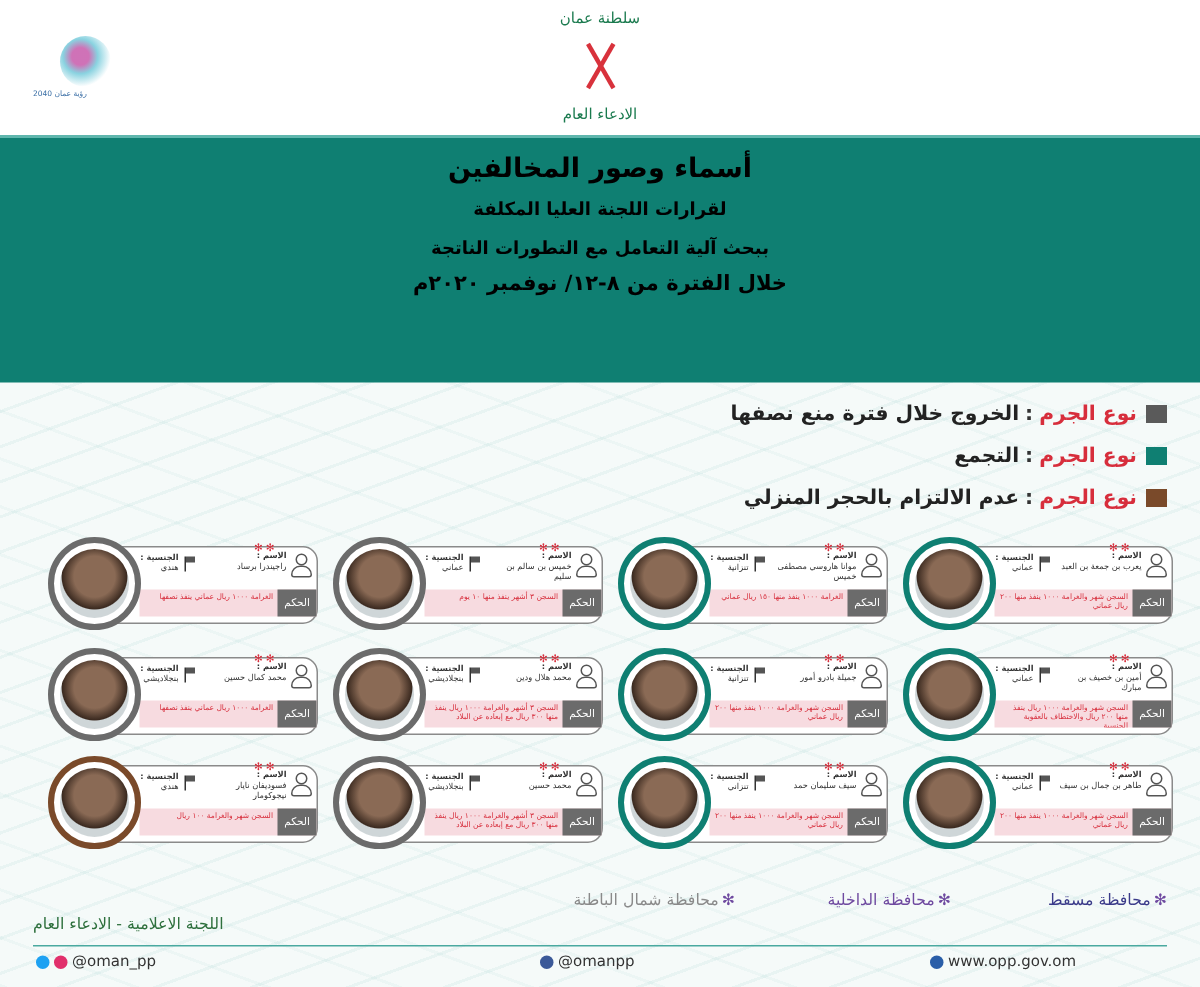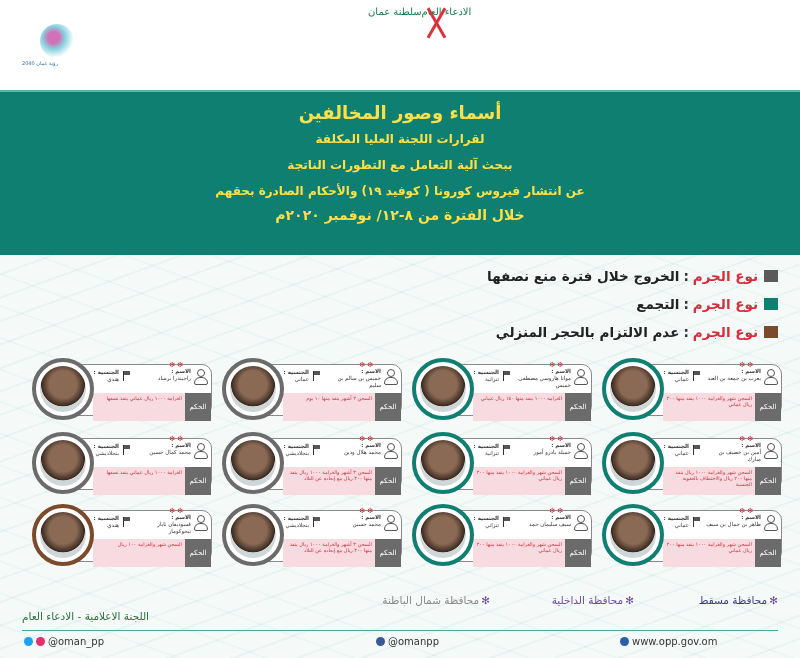--- a/index.html
+++ b/index.html
@@ -16,21 +16,21 @@
     background:
       repeating-linear-gradient(160deg, rgba(120,190,185,0.10) 0 2px, transparent 2px 22px),
       repeating-linear-gradient(20deg, rgba(120,190,185,0.07) 0 2px, transparent 2px 30px),
       #f5faf9;
   }
   .header-white {
     position: absolute; left: 0; top: 0; width: 800px; height: 90px; background: #ffffff;
   }
   .emblem {
     position: absolute; left: 368px; top: 6px; width: 64px; height: 76px;
-    display: flex; flex-direction: row; justify-content: space-between;
+    display: flex; flex-direction: column; align-items: center; justify-content: space-between;
   }
   .emblem .emb-top, .emblem .emb-bot {
     font-family: "DejaVu Serif", serif; font-size: 10px; color: #1a7a4e; direction: rtl; white-space: nowrap;
   }
   .emblem .emb-mark { width: 28px; height: 34px; position: relative; }
   .emblem .emb-mark::before, .emblem .emb-mark::after {
     content: ""; position: absolute; left: 13px; top: 0; width: 3px; height: 34px; background: #d8323c;
   }
   .emblem .emb-mark::before { transform: rotate(30deg); }
   .emblem .emb-mark::after { transform: rotate(-30deg); }
@@ -42,21 +42,21 @@
     background: radial-gradient(circle at 40% 40%, #c34fa5 0 20%, #6cc7d8 40%, transparent 70%);
     opacity: .8;
   }
   .vision-logo .vl-text {
     position: absolute; left: 0; bottom: 0; font-size: 5px; color: #3a6ea5; white-space: nowrap;
   }
   .title-band {
     position: absolute; left: 0; top: 90px; width: 800px; height: 165px;
     background: #0f7f72;
     border-top: 2px solid #5fb6ad;
-    color: #fde047; direction: rtl; text-align: center;
+    color: #000000; direction: rtl; text-align: center;
   }
   .title-band .tl { font-size: 12px; font-weight: bold; line-height: 26px; white-space: nowrap; }
   .title-band .tl1 { margin-top: 8px; font-size: 18px; }
   .title-band .tl5 { font-size: 14px; line-height: 22px; }
   .crime-legend {
     position: absolute; right: 22px; top: 262px; width: 360px; direction: rtl;
   }
   .crime-row { display: flex; align-items: center; height: 28px; font-size: 13.5px; font-weight: bold; white-space: nowrap; }
   .crime-swatch { width: 14px; height: 12px; margin-left: 6px; }
   .crime-label { color: #d72e3c; margin-left: 4px; }
@@ -103,21 +103,21 @@
     border-left: 1.3px solid #333;
   }
   .card .flag-icon::after {
     content: ""; position: absolute; left: 0; top: 0; width: 6px; height: 4px; background: #555;
   }
   .card .nat-block {
     position: absolute; right: 92px; top: 4px; width: 40px; direction: rtl; text-align: right;
     font-size: 5.5px; line-height: 7px; color: #333;
   }
   .card .verdict-bar {
-    position: absolute; left: 32px; top: 28px; width: 118px; height: 28px;
+    position: absolute; left: 32px; top: 28px; width: 118px; height: 18px;
     background: #f7dbe0; display: flex; flex-direction: row-reverse; align-items: stretch;
   }
   .card .verdict-tag {
     width: 26px; background: #6b6b6b; color: #fff; font-size: 7px; display: flex; align-items: center; justify-content: center;
   }
   .card .verdict-text {
     flex: 1; direction: rtl; text-align: right; color: #d72e3c; font-size: 5px; line-height: 6px; padding: 2px 3px; overflow: hidden;
   }
 
   .footer {
@@ -156,21 +156,20 @@
       <div class="emb-top">سلطنة عمان</div>
       <div class="emb-mark"></div>
       <div class="emb-bot">الادعاء العام</div>
     </div>
   </div>
 
   <div class="title-band">
     <div class="tl tl1">أسماء وصور المخالفين</div>
     <div class="tl">لقرارات اللجنة العليا المكلفة</div>
     <div class="tl">ببحث آلية التعامل مع التطورات الناتجة</div>
-    <div class="tl">عن انتشار فيروس كورونا ( كوفيد ١٩) والأحكام الصادرة بحقهم</div>
     <div class="tl tl5">خلال الفترة من ٨-١٢/ نوفمبر ٢٠٢٠م</div>
   </div>
 
   <div class="crime-legend">
     <div class="crime-row">
       <span class="crime-swatch" style="background:#5a5a5a"></span>
       <span class="crime-label">نوع الجرم</span>
       <span class="crime-sep">:</span>
       <span class="crime-value">الخروج خلال فترة منع نصفها</span>
     </div>
@@ -461,21 +460,21 @@
       <div class="gov-item"><span class="star">✻</span><span style="color:#6f4aa0">محافظة الداخلية</span></div>
       <div class="gov-item"><span class="star">✻</span><span style="color:#8a8a8a">محافظة شمال الباطنة</span></div>
     </div>
     <div class="committee">اللجنة الاعلامية - الادعاء العام</div>
     <div class="footer-line"></div>
     <div class="socials">
       <div class="soc" style="left:620px">
         <span class="ic" style="background:#2a5ea8"></span>
         <span>www.opp.gov.om</span>
       </div>
-      <div class="soc" style="left:376px">
+      <div class="soc" style="left:360px">
         <span class="ic" style="background:#3b5998"></span>
         <span>@omanpp</span>
       </div>
       <div class="soc" style="left:24px">
         <span class="ic" style="background:#1da1f2"></span>
         <span class="ic" style="background:#e1306c"></span>
         <span>@oman_pp</span>
       </div>
     </div>
   </div>

